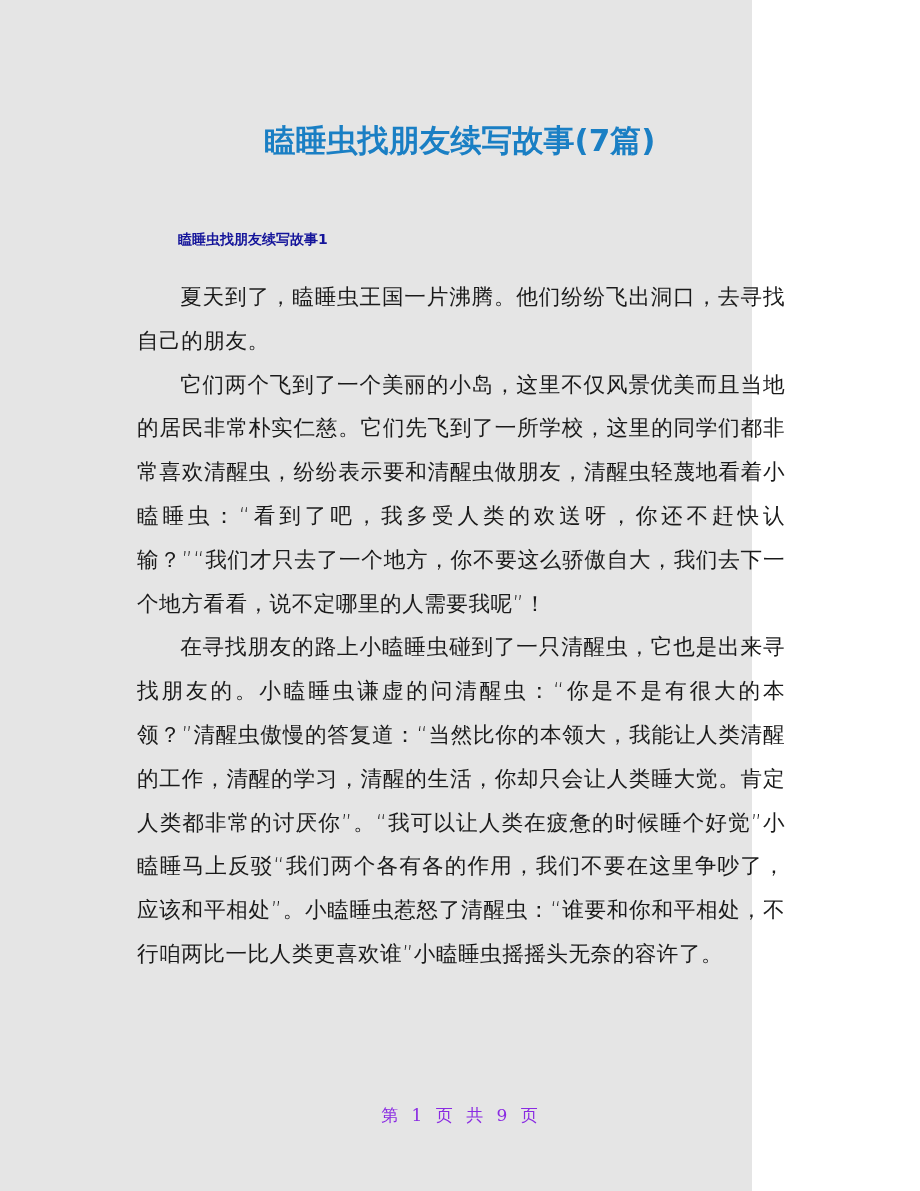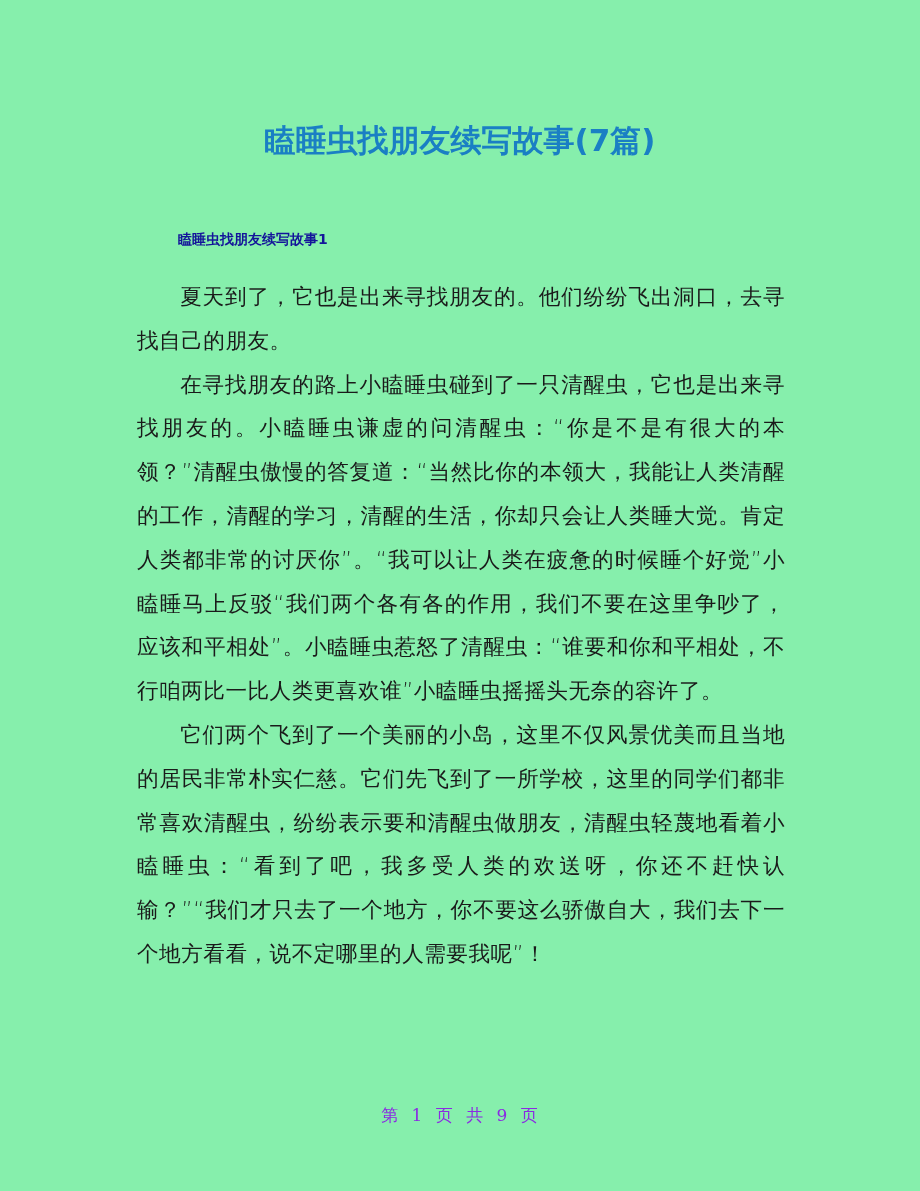--- a/index.html
+++ b/index.html
@@ -1,18 +1,18 @@
 <!DOCTYPE html>
 <html><head>
 <meta charset="utf-8">
 <style>
   html, body { margin: 0; padding: 0; background: #ffffff; }
   body { width: 920px; height: 1191px; position: relative; overflow: hidden;
          font-family: "DejaVu Serif", "Liberation Serif", serif; }
-  .page { position: absolute; left: 0; top: 0; width: 920px; height: 1191px; background: #86efac; }
+  .page { position: absolute; left: 0; top: 0; width: 752px; height: 1191px; background: #e5e5e5; }
   .title { position: absolute; top: 116px; left: 0; width: 920px; text-align: center;
            font-family: "DejaVu Sans", "Liberation Sans", sans-serif; font-weight: bold;
            font-size: 31px; line-height: 48px; color: #1a7fc4; letter-spacing: 0px; }
   .subtitle { position: absolute; top: 222px; left: 178px;
               font-family: "DejaVu Sans", "Liberation Sans", sans-serif; font-weight: bold;
               font-size: 14px; line-height: 34px; color: #14149a; }
   .body { position: absolute; top: 275px; left: 137px; width: 648px; }
   .para { margin: 0; font-size: 21.6px; line-height: 43.8px; color: #1a1a1a;
           text-indent: 2em; text-align: justify; letter-spacing: 0.5px;
           font-family: "DejaVu Sans", "Liberation Sans", sans-serif; font-weight: 300; }
@@ -20,18 +20,18 @@
             font-family: "DejaVu Serif", "Liberation Serif", serif; font-size: 17px;
             color: #8a2be2; word-spacing: 6px; letter-spacing: 1px; }
 </style>
 </head>
 <body>
 
 <div class="page">
   <div class="title">瞌睡虫找朋友续写故事(7篇)</div>
   <div class="subtitle">瞌睡虫找朋友续写故事1</div>
   <div class="body">
-    <p class="para">夏天到了，它也是出来寻找朋友的。他们纷纷飞出洞口，去寻找自己的朋友。</p>
+    <p class="para">夏天到了，瞌睡虫王国一片沸腾。他们纷纷飞出洞口，去寻找自己的朋友。</p>
+    <p class="para">它们两个飞到了一个美丽的小岛，这里不仅风景优美而且当地的居民非常朴实仁慈。它们先飞到了一所学校，这里的同学们都非常喜欢清醒虫，纷纷表示要和清醒虫做朋友，清醒虫轻蔑地看着小瞌睡虫：“看到了吧，我多受人类的欢送呀，你还不赶快认输？”“我们才只去了一个地方，你不要这么骄傲自大，我们去下一个地方看看，说不定哪里的人需要我呢”！</p>
     <p class="para">在寻找朋友的路上小瞌睡虫碰到了一只清醒虫，它也是出来寻找朋友的。小瞌睡虫谦虚的问清醒虫：“你是不是有很大的本领？”清醒虫傲慢的答复道：“当然比你的本领大，我能让人类清醒的工作，清醒的学习，清醒的生活，你却只会让人类睡大觉。肯定人类都非常的讨厌你”。“我可以让人类在疲惫的时候睡个好觉”小瞌睡马上反驳“我们两个各有各的作用，我们不要在这里争吵了，应该和平相处”。小瞌睡虫惹怒了清醒虫：“谁要和你和平相处，不行咱两比一比人类更喜欢谁”小瞌睡虫摇摇头无奈的容许了。</p>
-    <p class="para">它们两个飞到了一个美丽的小岛，这里不仅风景优美而且当地的居民非常朴实仁慈。它们先飞到了一所学校，这里的同学们都非常喜欢清醒虫，纷纷表示要和清醒虫做朋友，清醒虫轻蔑地看着小瞌睡虫：“看到了吧，我多受人类的欢送呀，你还不赶快认输？”“我们才只去了一个地方，你不要这么骄傲自大，我们去下一个地方看看，说不定哪里的人需要我呢”！</p>
   </div>
   <div class="footer">第 1 页 共 9 页</div>
 </div>
 
 </body></html>

